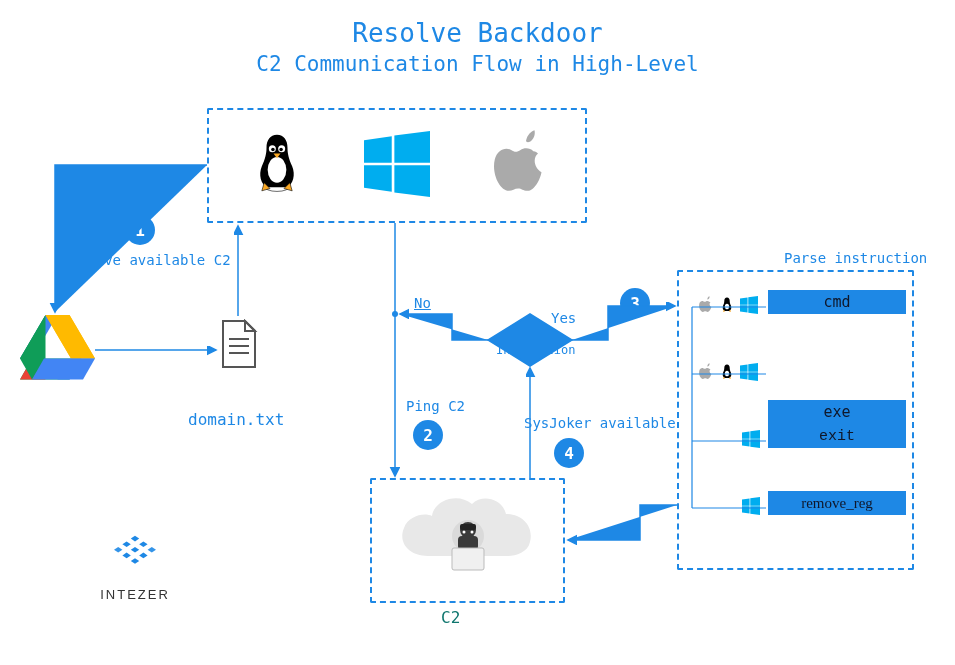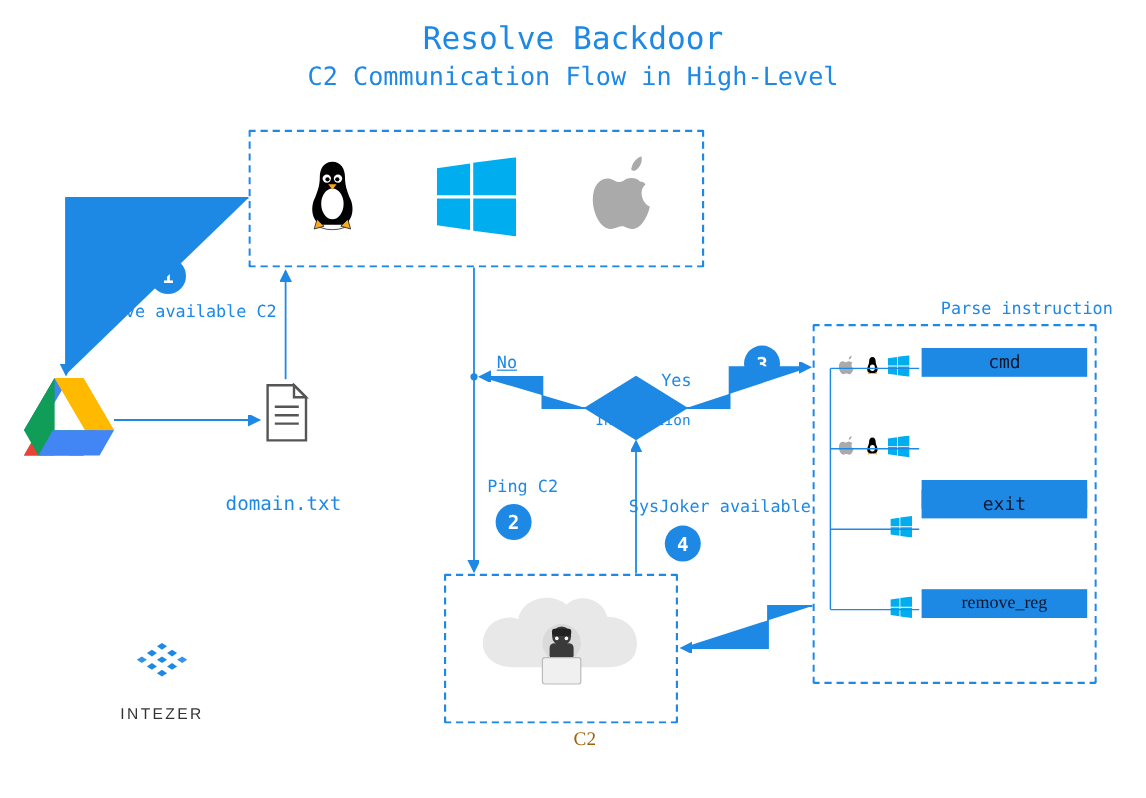--- a/index.html
+++ b/index.html
@@ -150,25 +150,24 @@
   }
   .docfile {
     position: absolute;
     left: 219px;
     top: 319px;
     width: 40px;
     height: 50px;
   }
   .c2-label {
     position: absolute;
-    left: 478px;
+    left: 441px;
     top: 608px;
     font-size: 16px;
-    color: #a16207;
-    font-family: Liberation Serif, serif;
+    color: #0f766e;
   }
 </style>
 </head>
 <body>
 
 <div class="title">Resolve Backdoor</div>
 <div class="subtitle">C2 Communication Flow in High-Level</div>
 
 <div class="dashed-box os-box">
   <span>
@@ -239,21 +238,21 @@
     <circle cx="84" cy="46" r="1.5" fill="#fff"></circle>
   </svg>
 </div>
 <div class="c2-label">C2</div>
 
 <div class="dashed-box parse-box"></div>
 <div class="step-label" style="left:752px; top:250px;margin-left:32px;">Parse instruction</div>
 
 <div class="cmd-btn" style="left:768px; top:290px;">cmd</div>
 <div class="cmd-btn" style="left:768px; top:357px;margin-top:43px;">exe</div>
-<div class="cmd-btn" style="left:768px; top:408px;">exit</div>
+<div class="cmd-btn" style="left:768px; top:424px;font-family:Liberation Mono, monospace;">exit</div>
 <div class="cmd-btn" style="left:768px; top:491px;font-family:Liberation Serif, serif;">remove_reg</div>
 
 <div class="os-icons-small" style="left:696px; top:296px;">
   <svg class="mini-icon" viewBox="0 0 100 120">
       <path fill="#aaa" d="M66 18 C68 10 74 4 80 2 C82 10 78 18 72 22 C68 24 64 22 66 18 Z M78 38 C72 32 62 32 56 36 C50 40 46 40 40 36 C30 30 16 36 12 52 C6 76 20 106 36 106 C42 106 46 102 52 102 C58 102 60 106 68 106 C80 106 90 86 92 74 C80 68 76 50 86 42 C84 40 82 38 78 38 Z"></path>
     </svg>
   <svg class="mini-icon" viewBox="0 0 100 120">
       <path d="M50 10 C38 10 32 20 32 32 C32 42 30 50 24 64 C18 78 22 96 34 100 L66 100 C78 96 82 78 76 64 C70 50 68 42 68 32 C68 20 62 10 50 10 Z" fill="#000"></path>
       <ellipse cx="50" cy="70" rx="14" ry="18" fill="#fff"></ellipse>
       <path d="M28 92 L38 102 L24 106 Z" fill="#f9a825"></path>

